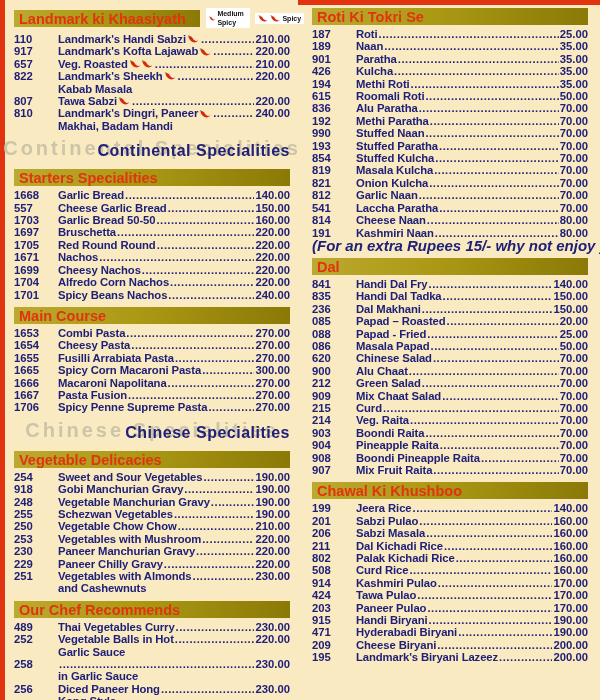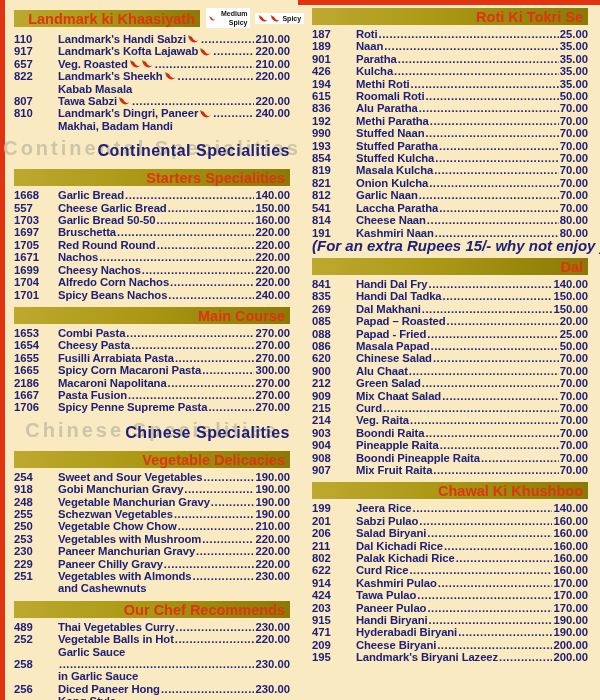--- a/index.html
+++ b/index.html
@@ -8,21 +8,21 @@
     background:#F9EAC2;
     font-family:"Liberation Sans",sans-serif;font-weight:700;
     box-sizing:border-box;
   }
   .edge-left{position:absolute;left:0;top:0;width:5px;height:100%;background:#E23310;}
   .edge-top{position:absolute;top:0;left:298px;right:0;height:5px;background:#E23310;}
   .cols{display:flex;gap:22px;padding:8px 10px 0 14px;position:relative;}
   .col{width:276px;flex:none;}
 
   
-  .cat-row{display:flex;align-items:center;margin:6px 0 3px;text-align:right;}
+  .cat-row{display:flex;align-items:center;margin:6px 0 3px;}
   .col > .cat-row:first-child{margin-top:0;}
   .cat-bar{flex:1;background:linear-gradient(90deg,#BCA92F 0%,#AB9915 45%,#8A7906 100%);
     padding:0 5px;height:17px;line-height:17px;white-space:nowrap;}
   .cat-title{color:#E23310;font-size:14.5px;}
   .cat-row.landmark{gap:6px;margin:2px 0 5px;}
   .cat-row.landmark .cat-bar{flex:0 0 176px;}
   .legend{display:flex;gap:5px;flex:1;justify-content:flex-end;align-items:center;}
   .badge{background:#FFFFFF;display:inline-flex;align-items:center;gap:2px;
     padding:1px 3px;font-size:7px;color:#111;line-height:9px;}
   .badge .chili{width:10px;height:7px;}
@@ -226,21 +226,21 @@
           <span class="dots"></span>
           <span class="price">270.00</span>
         </div>
         <div class="row">
           <span class="code">1665</span>
           <span class="iname">Spicy Corn Macaroni Pasta</span>
           <span class="dots"></span>
           <span class="price">300.00</span>
         </div>
         <div class="row">
-          <span class="code">2186</span>
+          <span class="code">1666</span>
           <span class="iname">Macaroni Napolitana</span>
           <span class="dots"></span>
           <span class="price">270.00</span>
         </div>
         <div class="row">
           <span class="code">1667</span>
           <span class="iname">Pasta Fusion</span>
           <span class="dots"></span>
           <span class="price">270.00</span>
         </div>
@@ -467,21 +467,21 @@
           <span class="dots"></span>
           <span class="price">140.00</span>
         </div>
         <div class="row">
           <span class="code">835</span>
           <span class="iname">Handi Dal Tadka</span>
           <span class="dots"></span>
           <span class="price">150.00</span>
         </div>
         <div class="row">
-          <span class="code">269</span>
+          <span class="code">236</span>
           <span class="iname">Dal Makhani</span>
           <span class="dots"></span>
           <span class="price">150.00</span>
         </div>
         <div class="row">
           <span class="code">085</span>
           <span class="iname">Papad – Roasted</span>
           <span class="dots"></span>
           <span class="price">20.00</span>
         </div>
@@ -567,38 +567,38 @@
           <span class="price">140.00</span>
         </div>
         <div class="row">
           <span class="code">201</span>
           <span class="iname">Sabzi Pulao</span>
           <span class="dots"></span>
           <span class="price">160.00</span>
         </div>
         <div class="row">
           <span class="code">206</span>
-          <span class="iname">Salad Biryani</span>
+          <span class="iname">Sabzi Masala</span>
           <span class="dots"></span>
           <span class="price">160.00</span>
         </div>
         <div class="row">
           <span class="code">211</span>
           <span class="iname">Dal Kichadi Rice</span>
           <span class="dots"></span>
           <span class="price">160.00</span>
         </div>
         <div class="row">
           <span class="code">802</span>
           <span class="iname">Palak Kichadi Rice</span>
           <span class="dots"></span>
           <span class="price">160.00</span>
         </div>
         <div class="row">
-          <span class="code">622</span>
+          <span class="code">508</span>
           <span class="iname">Curd Rice</span>
           <span class="dots"></span>
           <span class="price">160.00</span>
         </div>
         <div class="row">
           <span class="code">914</span>
           <span class="iname">Kashmiri Pulao</span>
           <span class="dots"></span>
           <span class="price">170.00</span>
         </div>

